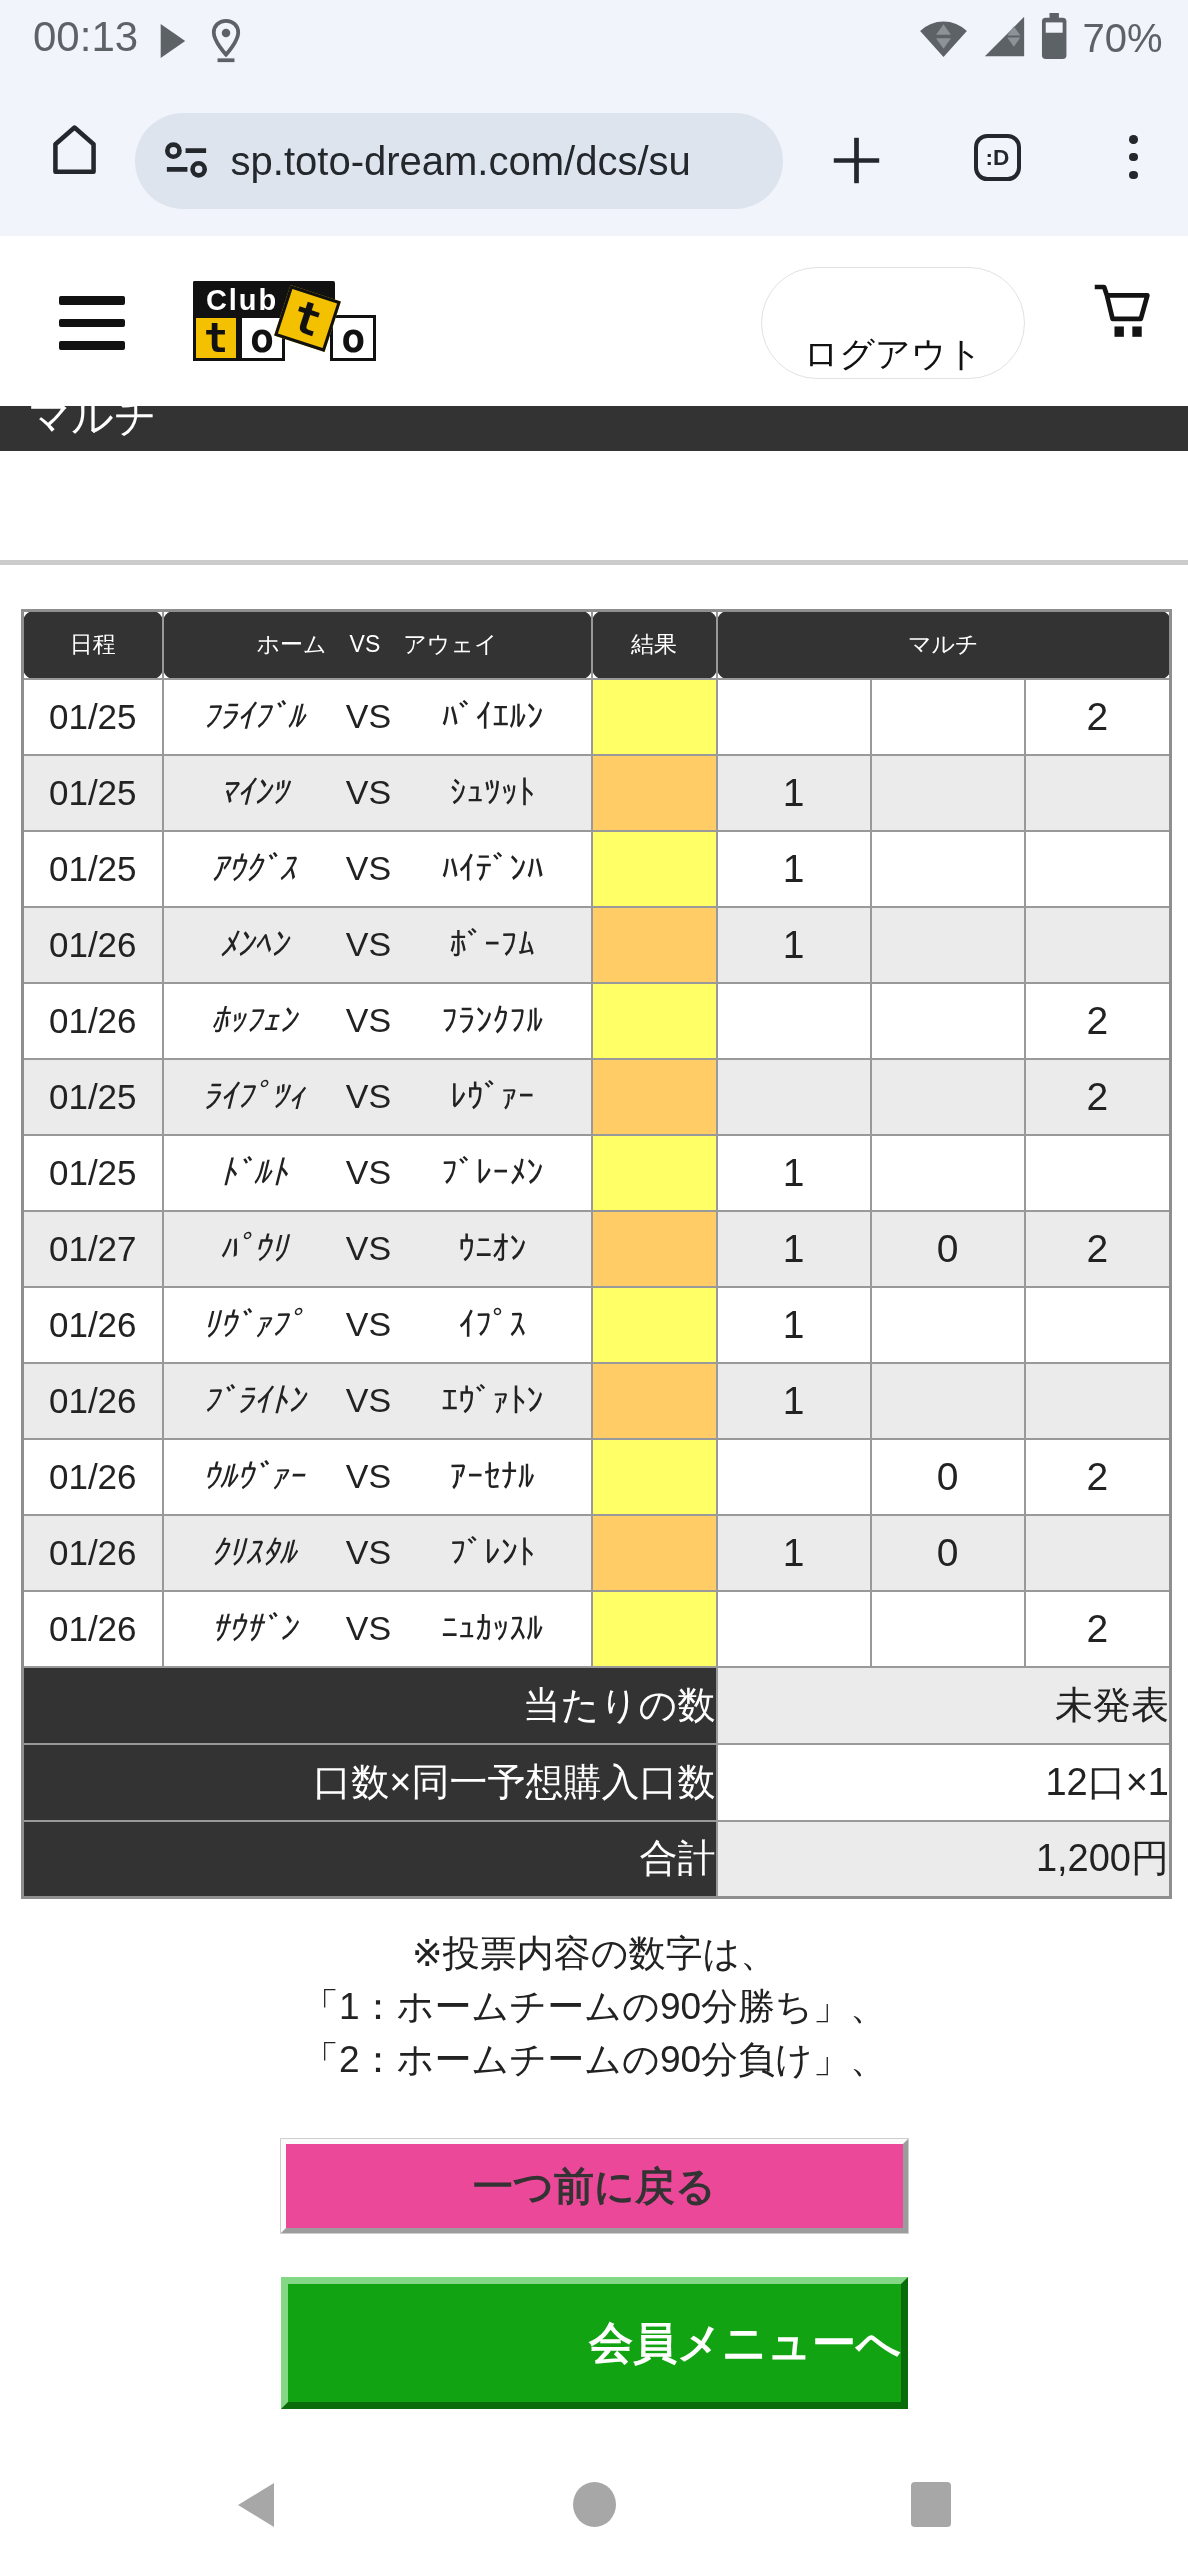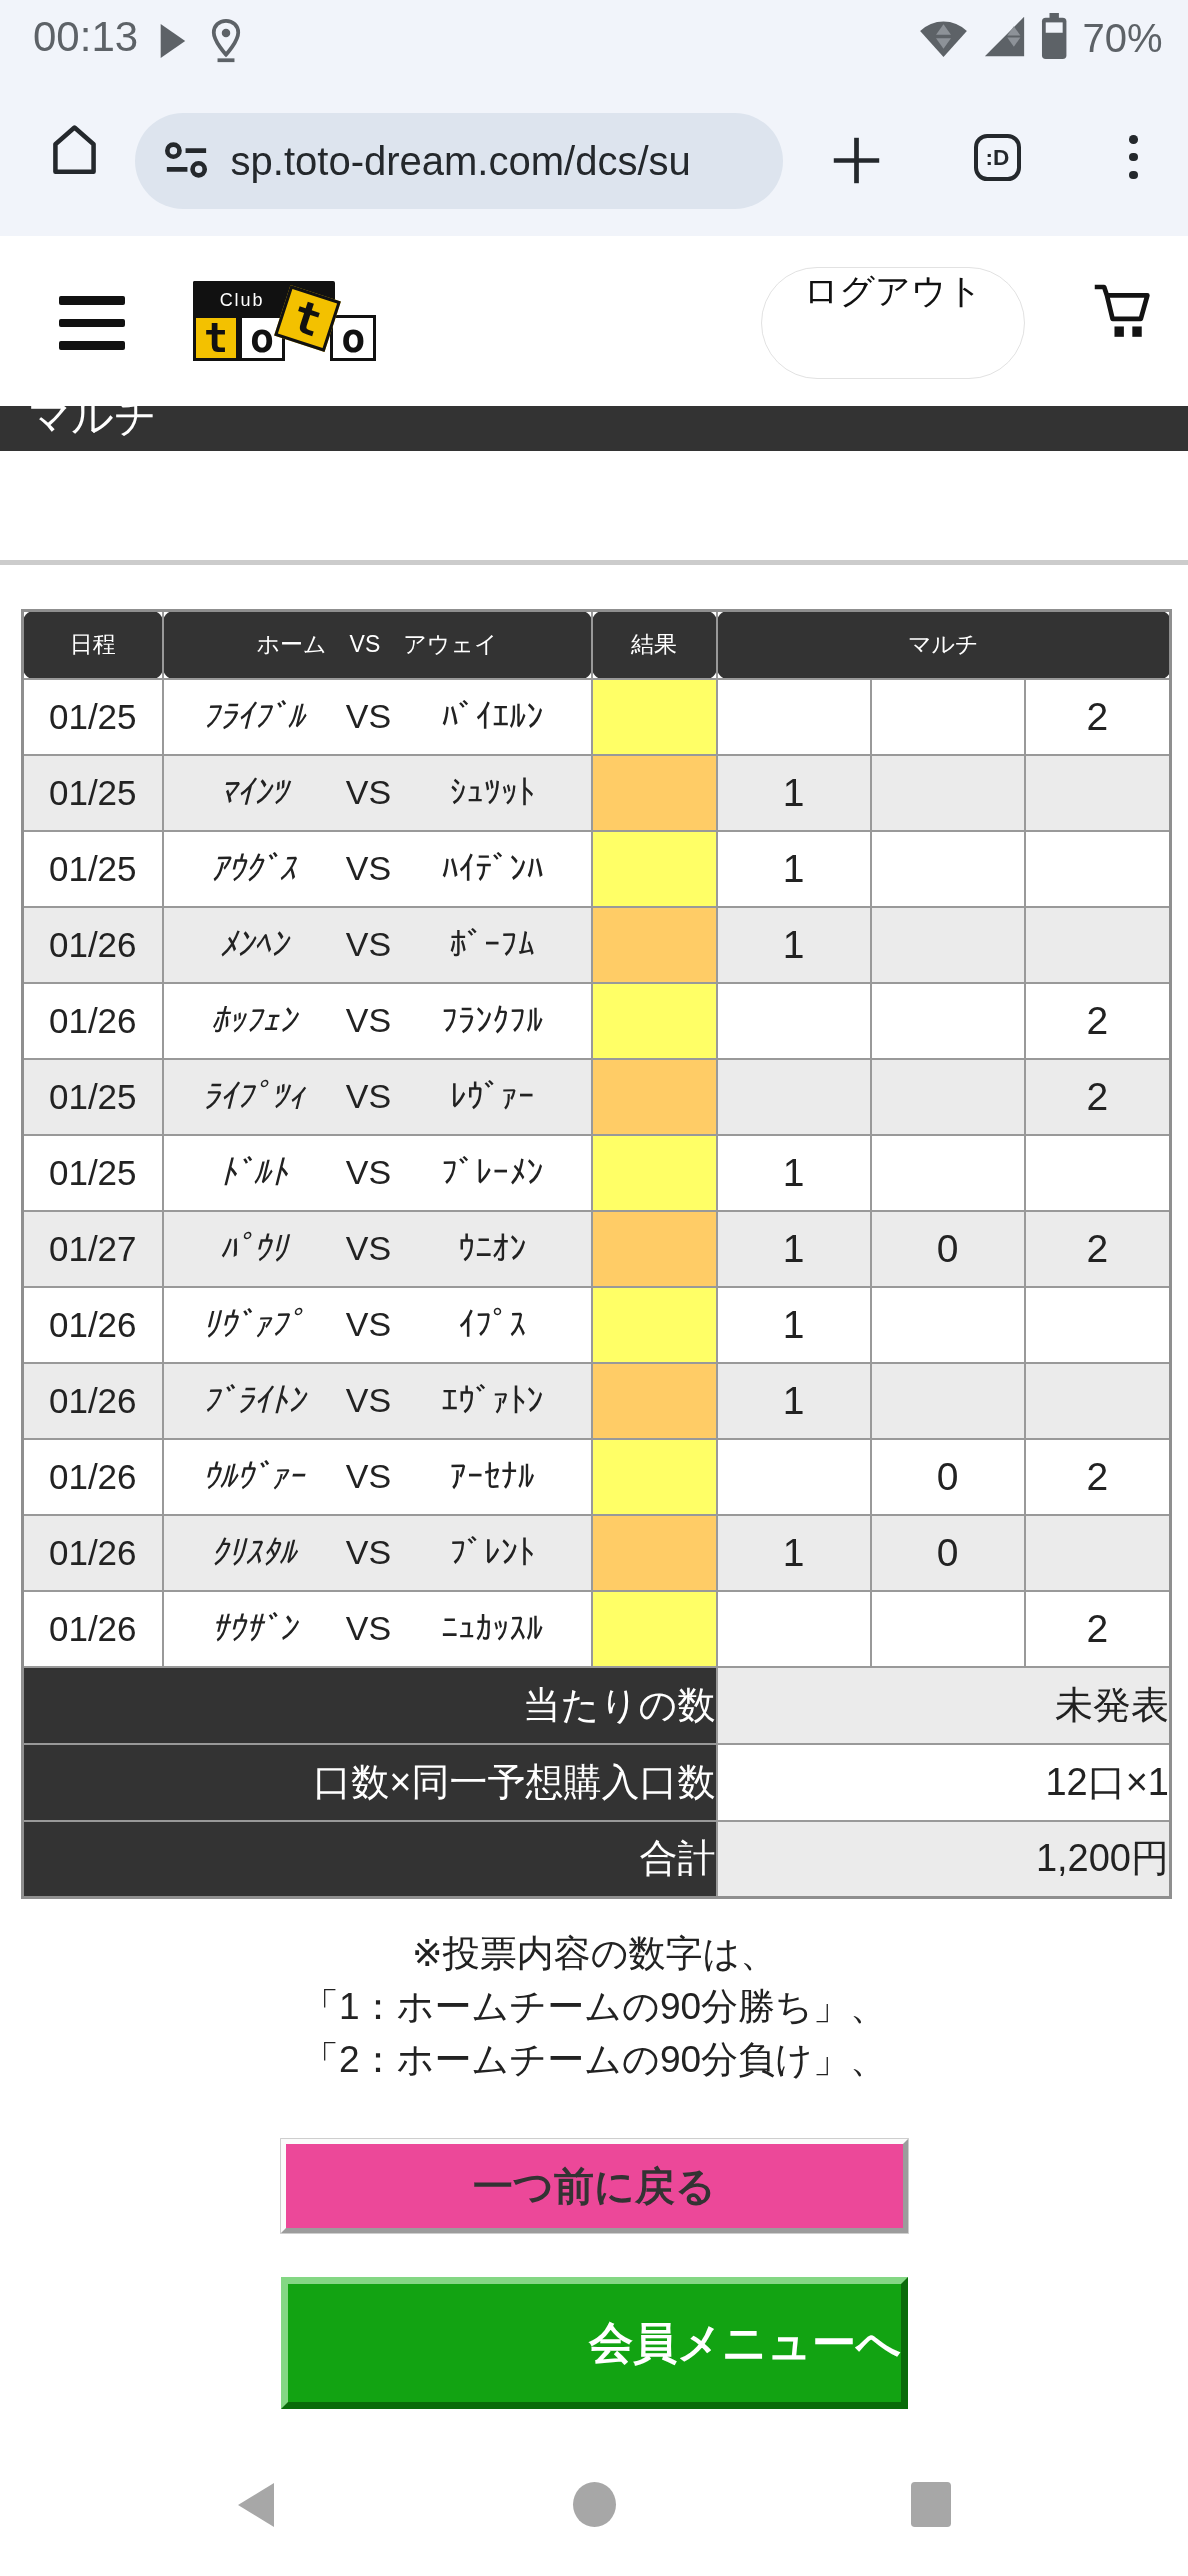--- a/index.html
+++ b/index.html
@@ -24,33 +24,33 @@
              border-radius:13.2px;display:flex;align-items:center;justify-content:center;
              font-size:22.6px;font-weight:bold;color:#24282c;box-sizing:border-box;}
   .kebab{position:absolute;left:1129px;top:60px;width:9.4px;}
   .kebab span{display:block;width:8.5px;height:8.5px;border-radius:50%;background:#24282c;margin:0 0 9.4px 0;}
 
   
   .site-header{position:absolute;left:0;top:236px;width:1189px;height:170px;background:#fff;}
   .hamburger{position:absolute;left:59px;top:60px;width:66px;cursor:pointer;}
   .hamburger i{display:block;width:66px;height:8.5px;background:#111;border-radius:1.9px;margin-bottom:14px;}
   .logo{position:absolute;left:193px;top:45px;width:198px;height:104px;}
-  .logo-club{position:absolute;left:0;top:0;background:#111;color:#fff;font-weight:normal;font-size:18px;
+  .logo-club{position:absolute;left:0;top:0;background:#111;color:#fff;font-weight:bold;font-size:29px;
              width:98px;height:38px;display:flex;align-items:center;justify-content:center;letter-spacing:1.9px;border-radius:1.9px;}
   .logo-clubext{position:absolute;left:0;top:0;width:142px;height:38px;background:#111;z-index:0;border-radius:1.9px;}
   .logo-tiles{position:absolute;left:0;top:34px;display:flex;align-items:flex-start;}
   .tile{width:40px;height:40px;border:3.8px solid #111;display:flex;align-items:center;justify-content:center;
         font-weight:bold;font-size:40px;line-height:0.8;color:#111;box-sizing:content-box;
         font-family:"DejaVu Sans Mono","Liberation Mono",monospace;}
   .tile.yellow{background:#f3c100;}
   .tile.white{background:#fff;}
   .tile.rot{transform:rotate(18deg);width:47px;height:47px;margin-top:-22.6px;margin-left:-3.8px;margin-right:-3.8px;
             position:relative;z-index:2;font-size:45px;}
   .logout-btn{position:absolute;left:761px;top:31px;width:262px;height:110px;background:#fff;
-              border:1.9px solid #e2e2e2;border-radius:57px;display:flex;align-items:flex-start;justify-content:center;
+              border:1.9px solid #e2e2e2;border-radius:57px;display:flex;align-items:flex-end;justify-content:center;
               font-size:35px;color:#111;}
   .cart{position:absolute;left:1091px;top:45px;}
 
   
   .section-bar{position:absolute;left:0;top:406px;width:1189px;height:45px;background:#333333;overflow:hidden;}
   .section-bar span{display:block;margin:-17px 0 0 28px;color:#fff;font-size:42px;}
 
   .divider{position:absolute;left:0;top:560px;width:1189px;height:4.7px;background:#cccccc;}
 
   

